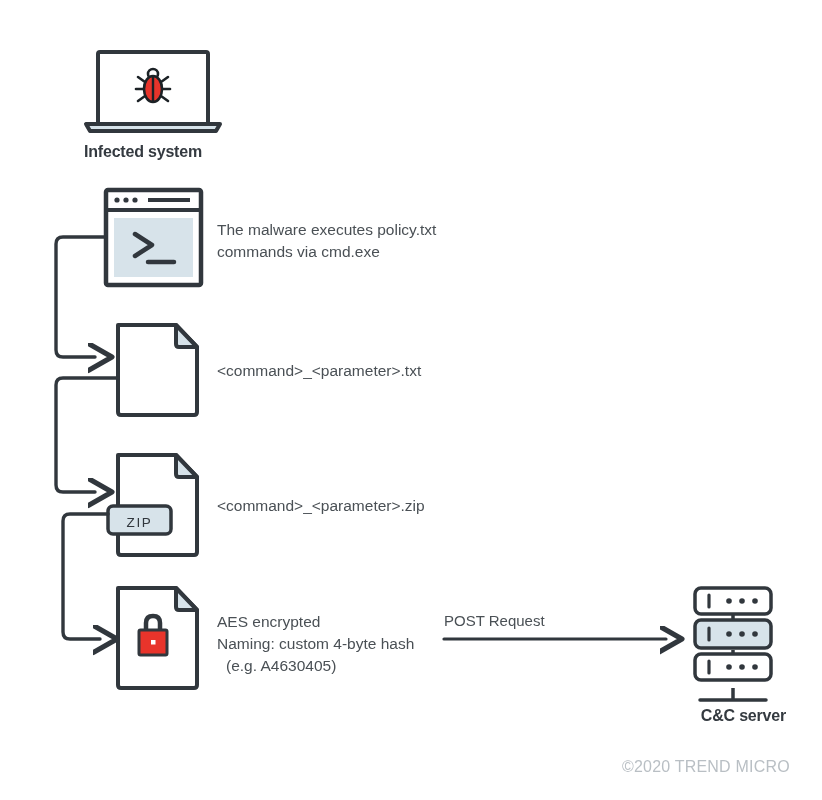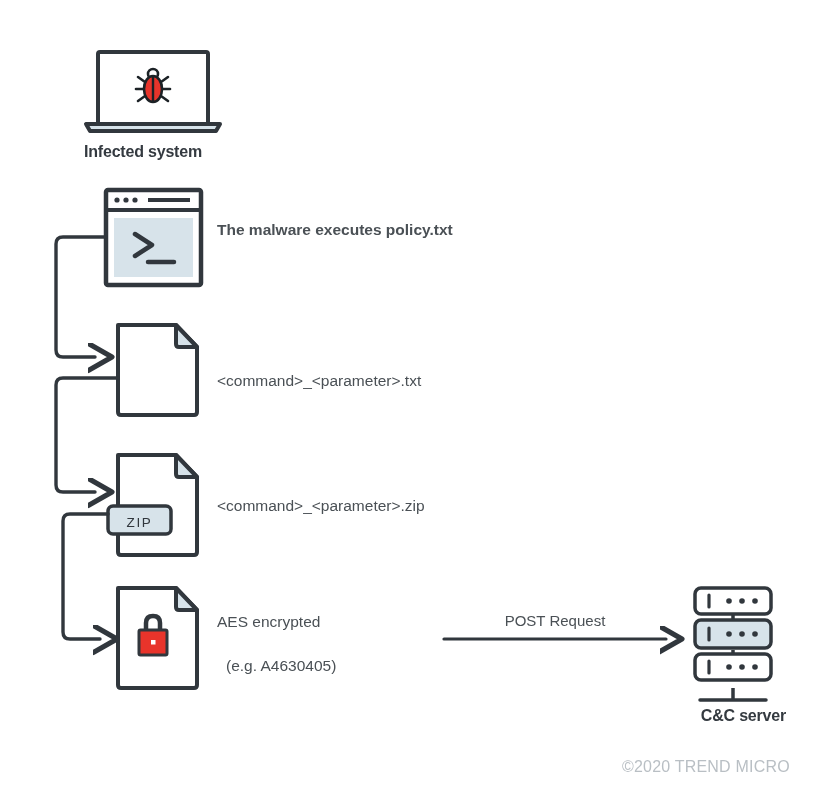--- a/index.html
+++ b/index.html
@@ -42,21 +42,20 @@
   }
   .node-label {
     font-size: 16px;
     font-weight: bold;
     color: #343a40;
     letter-spacing: -0.2px;
   }
   .arrow-label {
     font-size: 15px;
     color: #4a5055;
-    text-align: center;
   }
   .copyright {
     font-size: 16px;
     color: #b9bfc4;
     letter-spacing: 0.2px;
   }
 </style>
 </head>
 <body>
 
@@ -162,29 +161,31 @@
       <rect x="695" y="654" width="76" height="26" rx="6" ry="6" fill="#ffffff" stroke="#31373d" stroke-width="3.5"></rect>
       <line x1="709" y1="661" x2="709" y2="673" stroke="#31373d" stroke-width="3.2" stroke-linecap="round"></line>
       <circle cx="729" cy="667" r="2.8" fill="#31373d"></circle>
       <circle cx="742" cy="667" r="2.8" fill="#31373d"></circle>
       <circle cx="755" cy="667" r="2.8" fill="#31373d"></circle>
     </g>
   </svg>
 
   <div class="txt node-label" style="left:84px; top:141px;">Infected system</div>
 
-  <div class="txt body-text" style="left:217px; top:219px;font-weight:bold;">The malware executes policy.txt</div>
+  <div class="txt body-text" style="left:217px; top:219px;">The malware executes policy.txt</div>
+  <div class="txt body-text" style="left:217px; top:241px;">commands via cmd.exe</div>
 
-  <div class="txt body-text" style="left:217px; top:360px;margin-top:10px;">&lt;command&gt;_&lt;parameter&gt;.txt</div>
+  <div class="txt body-text" style="left:217px; top:360px;">&lt;command&gt;_&lt;parameter&gt;.txt</div>
 
   <div class="txt body-text" style="left:217px; top:495px;">&lt;command&gt;_&lt;parameter&gt;.zip</div>
 
   <div class="txt" style="left:114px; top:512px; width:51px; text-align:center; font-size:13.5px; font-weight:normal; letter-spacing:1.6px; color:#31373d;">ZIP</div>
 
   <div class="txt body-text" style="left:217px; top:611px;">AES encrypted</div>
+  <div class="txt body-text" style="left:217px; top:633px;">Naming: custom 4-byte hash</div>
   <div class="txt body-text" style="left:226px; top:655px;">(e.g. A4630405)</div>
 
   <div class="txt arrow-label" style="left:444px; top:610px; width:222px;">POST Request</div>
 
 
   <div class="txt node-label" style="left:680px; top:705px; width:106px; text-align:right;">C&amp;C server</div>
 
   <div class="txt copyright" style="left:622px; top:756px;">©2020 TREND MICRO</div>
 
 </div>

